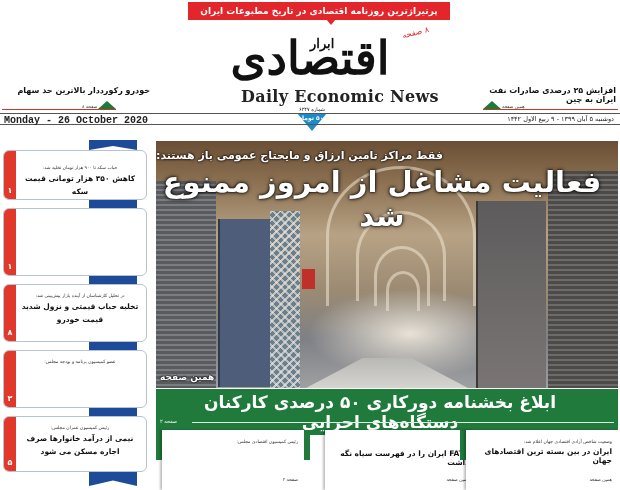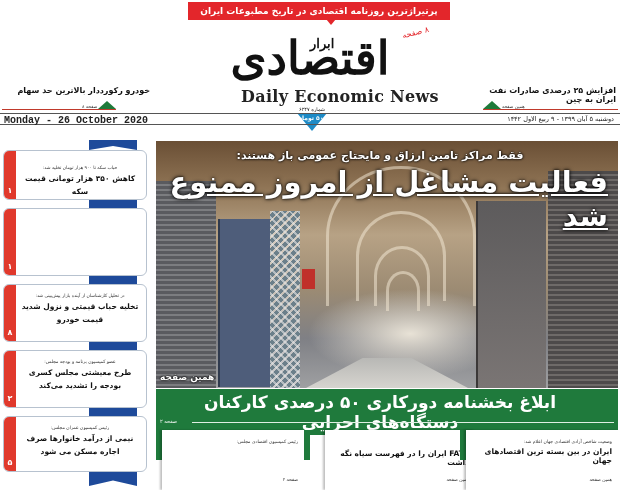--- a/index.html
+++ b/index.html
@@ -152,28 +152,27 @@
   }
   .photo .floor {
     position: absolute; left: 150px; right: 150px; bottom: 0; height: 30px;
     background: linear-gradient(180deg, #b8b8b5, #d6d4cf);
     clip-path: polygon(35% 0, 65% 0, 100% 100%, 0 100%);
   }
   .photo .red-sign {
     position: absolute; left: 146px; top: 128px; width: 13px; height: 20px; background: #c0302a;
   }
   .photo .kicker {
-    position: absolute; left: 0; right: 14px; top: 8px; text-align: center; direction: rtl;
+    position: absolute; left: 0; right: 14px; top: 8px; text-align: left; direction: rtl;
     color: #fff; font-size: 11px; font-weight: bold; text-shadow: 0 0 3px #000, 0 0 2px #000;
   }
   .photo .headline {
-    position: absolute; left: 0; right: 10px; top: 24px; text-align: right; direction: rtl;
+    position: absolute; left: 0; right: 10px; top: 24px; text-align: center; direction: rtl;
     color: #fff; font-size: 29px; font-weight: bold; text-shadow: 0 0 4px #000, 0 0 2px #000;
     letter-spacing: -0.5px;
-    text-decoration: underline;
   }
   .photo .same-page {
     position: absolute; left: 4px; bottom: 6px; color: #fff; font-size: 9px; font-weight: bold;
     direction: rtl; text-shadow: 0 0 2px #000, 0 0 2px #000;
   }
 
   
   .green-banner {
     position: absolute; left: 156px; top: 389px; width: 462px; height: 46px; background: #1f7a3c;
   }
@@ -260,21 +259,20 @@
     <div class="kicker" style="top:8px;">در تحلیل کارشناسان از آینده بازار پیش‌بینی شد:</div>
     <div class="hl" style="top:15px;">تخلیه حباب قیمتی و نزول شدید قیمت خودرو</div>
   </div>
 
   <div class="ribbon mid" style="top:202px;"></div>
 
   <div class="side-card" style="top:210px; height:58px;">
     <div class="num-strip"></div>
     <div class="num">۲</div>
     <div class="kicker" style="top:8px;">عضو کمیسیون برنامه و بودجه مجلس:</div>
-    <div class="hl" style="top:15px;">طرح معیشتی مجلس کسری بودجه را تشدید می‌کند</div>
   </div>
 
   <div class="ribbon mid" style="top:268px;"></div>
 
   <div class="side-card" style="top:276px; height:56px;">
     <div class="num-strip"></div>
     <div class="num">۵</div>
     <div class="kicker" style="top:8px;">رئیس کمیسیون عمران مجلس:</div>
     <div class="hl" style="top:15px;">نیمی از درآمد خانوارها صرف اجاره مسکن می شود</div>
   </div>

